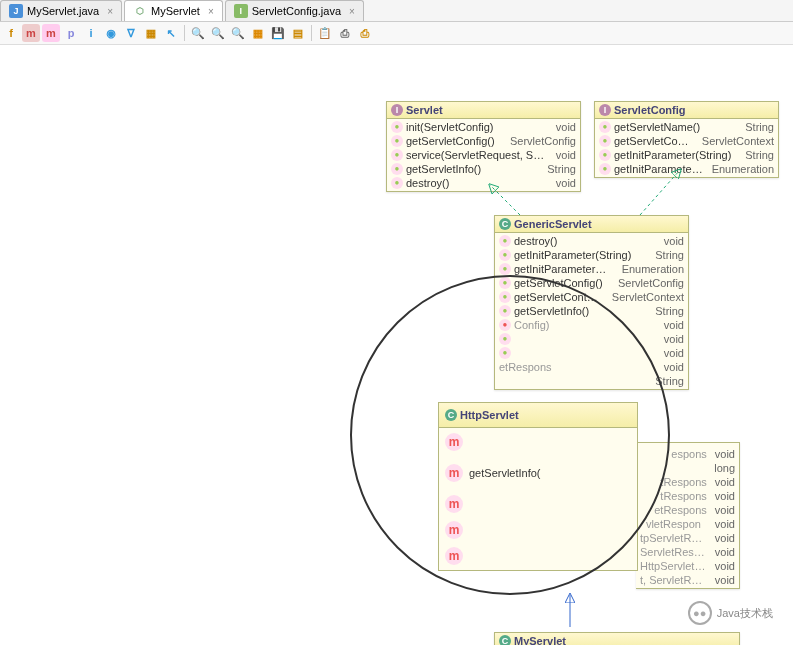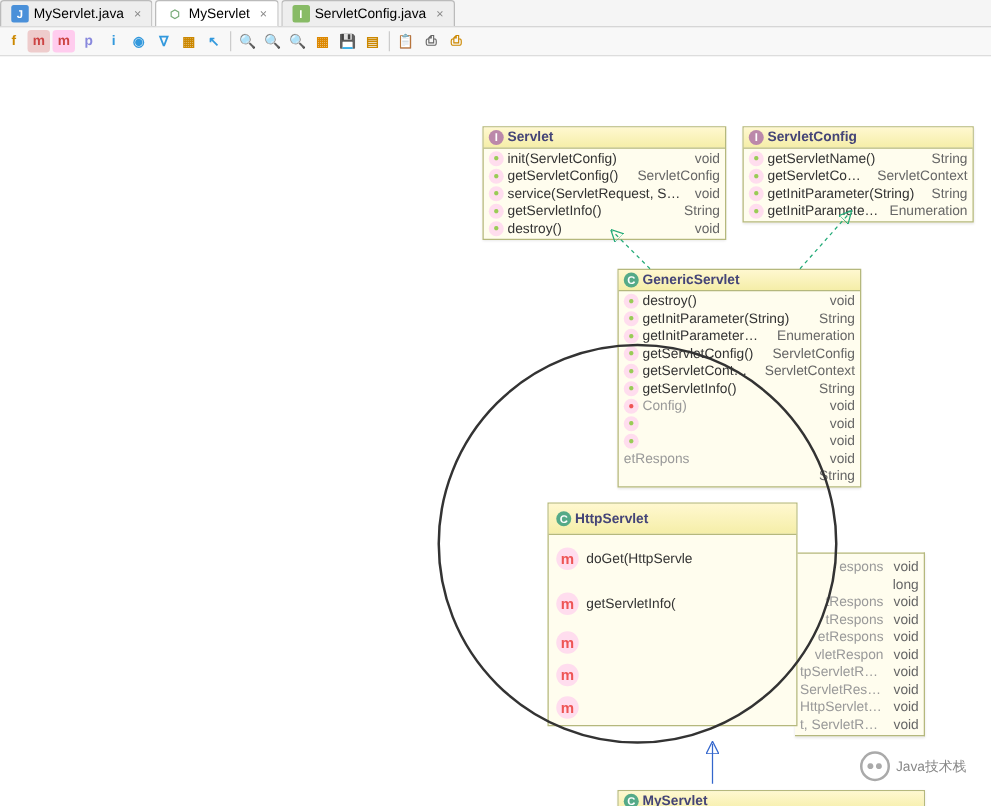--- a/index.html
+++ b/index.html
@@ -216,21 +216,21 @@
         </div>
         <div class="member">
           <span class="m-name" style="color:#999;text-align:right">tRespons</span>
           <span class="m-ret">void</span>
         </div>
         <div class="member">
           <span class="m-name" style="color:#999;text-align:right">etRespons</span>
           <span class="m-ret">void</span>
         </div>
         <div class="member">
-          <span class="m-name" style="color:#999;text-align:right">vletRespon</span>
+          <span class="m-name" style="color:#999;text-align:center">vletRespon</span>
           <span class="m-ret">void</span>
         </div>
         <div class="member">
           <span class="m-name" style="color:#999;text-align:right">tpServletRespons</span>
           <span class="m-ret">void</span>
         </div>
         <div class="member">
           <span class="m-name" style="color:#999;text-align:right">ServletRespons</span>
           <span class="m-ret">void</span>
         </div>
@@ -246,21 +246,20 @@
     </div>
 
   <div class="mag" id="httpservlet">
       <div class="uml-title">
         <span class="t-ico" style="background:#5a8;color:#fff">C</span>
         <span>HttpServlet</span>
       </div>
       <div class="uml-body">
         <div class="member">
           <span class="m-ico" style="background:#fde;color:#e55">m</span>
-          <span class="m-name">doGet(HttpServle</span>
         </div>
         <div class="member">
           <span class="m-ico" style="background:#fde;color:#e55">m</span>
           <span class="m-name">getServletInfo(</span>
         </div>
         <div class="member">
           <span class="m-ico" style="background:#fde;color:#e55">m</span>
         </div>
         <div class="member">
           <span class="m-ico" style="background:#fde;color:#e55">m</span>

